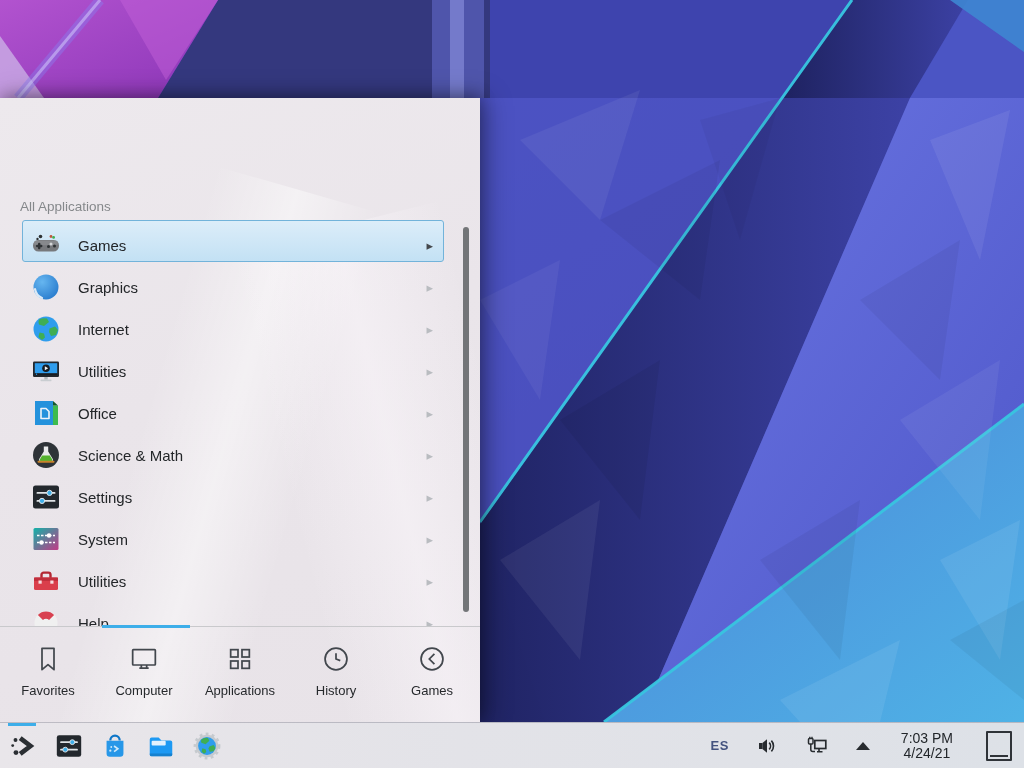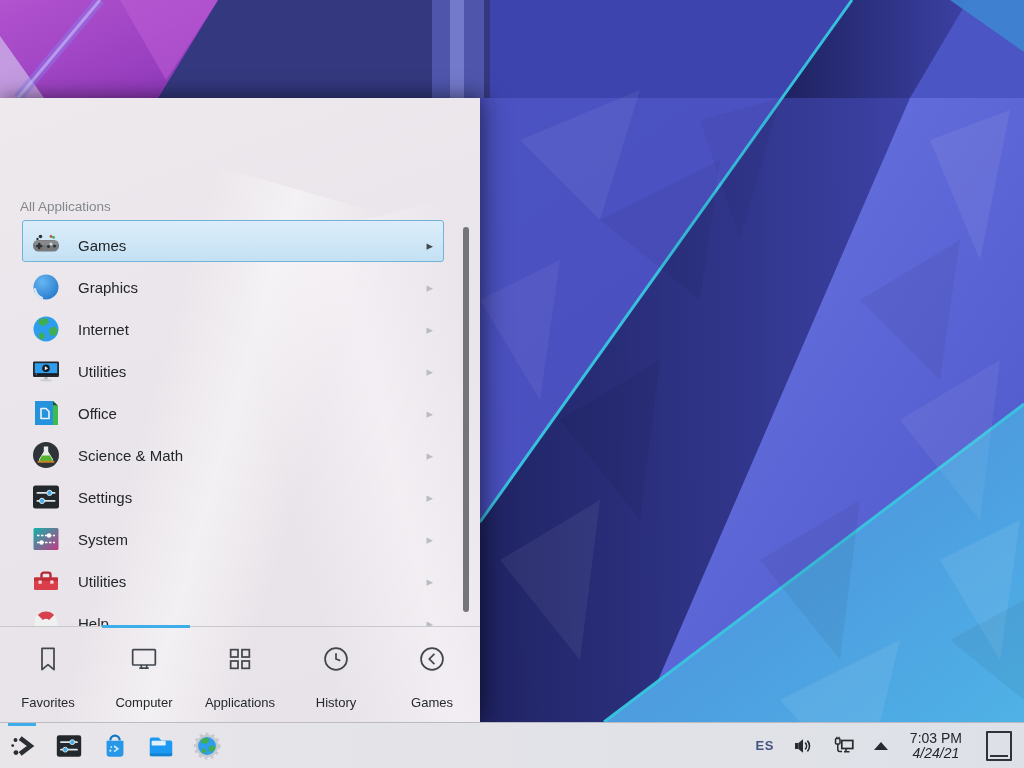--- a/index.html
+++ b/index.html
@@ -17,27 +17,27 @@
     background:linear-gradient(90deg,#e9e6ea 0%, #e3e3e8 45%, #dde1e7 100%);
     border-top:1px solid rgba(110,110,125,.35);
     display:flex; align-items:center; gap:16px;
     padding:0 8px; box-sizing:border-box; z-index:5;
   }
   .task-icon { width:30px; height:30px; flex:0 0 auto; position:relative; cursor:pointer; }
   .task-icon svg { width:30px; height:30px; display:block; }
   .task-icon.active::before {
     content:""; position:absolute; top:-8px; left:0; width:28px; height:3px; background:#3daee9;
   }
-  .tray { margin-left:auto; display:flex; align-items:center; gap:18px; }
+  .tray { margin-left:auto; display:flex; align-items:center; gap:27px; }
   .kbd-layout { font-weight:bold; font-size:13px; color:#44537f; letter-spacing:.5px; }
   .tray-icon svg { display:block; }
   .caret-up { width:0; height:0; border-left:7px solid transparent; border-right:7px solid transparent; border-bottom:8px solid #272b2f; }
   .clock { text-align:center; color:#22262a; line-height:1.04; padding:0 4px; }
   .clock .time { font-size:14px; }
-  .clock .date { font-size:14px;font-style:italic; }
+  .clock .date { font-size:14px; }
   .show-desktop {
     width:22px; height:26px; border:2px solid #2f3338; border-radius:1px;
     position:relative; background:transparent; margin:0 4px 0 2px;
   }
   .show-desktop::after { content:""; position:absolute; left:2px; right:2px; bottom:2px; height:2px; background:#2f3338; }
 
   
   .panel {
     position:absolute; left:0; top:98px; width:480px; height:624px;
     background:linear-gradient(160deg,#ede9ed 0%, #eae5ea 45%, #e8e3e8 100%);
@@ -89,21 +89,21 @@
 
   .scrollbar { position:absolute; right:11px; top:129px; width:6px; height:385px; background:#737578; border-radius:3px; cursor:pointer; }
 
   .tabbar {
     position:absolute; left:0; top:528px; width:480px; height:96px;
     border-top:1px solid #c9c9cc; display:flex; box-sizing:border-box;
   }
   .tab-indicator { position:absolute; left:102px; top:-2px; width:88px; height:3px; background:#3daee9; }
   .tab {
     flex:1; display:flex; flex-direction:column; align-items:center;
-    padding-top:16px; gap:20px; font-size:13px; color:#26292c; cursor:pointer;
+    padding-top:16px; gap:8px; font-size:13px; color:#26292c; cursor:pointer;
   }
   .tab svg { width:32px; height:32px; display:block; }
 </style>
 </head>
 <body>
 
 <div class="desktop">
 
   <svg id="wallpaper" width="1024" height="722" viewBox="0 0 1024 722">
     <defs>

